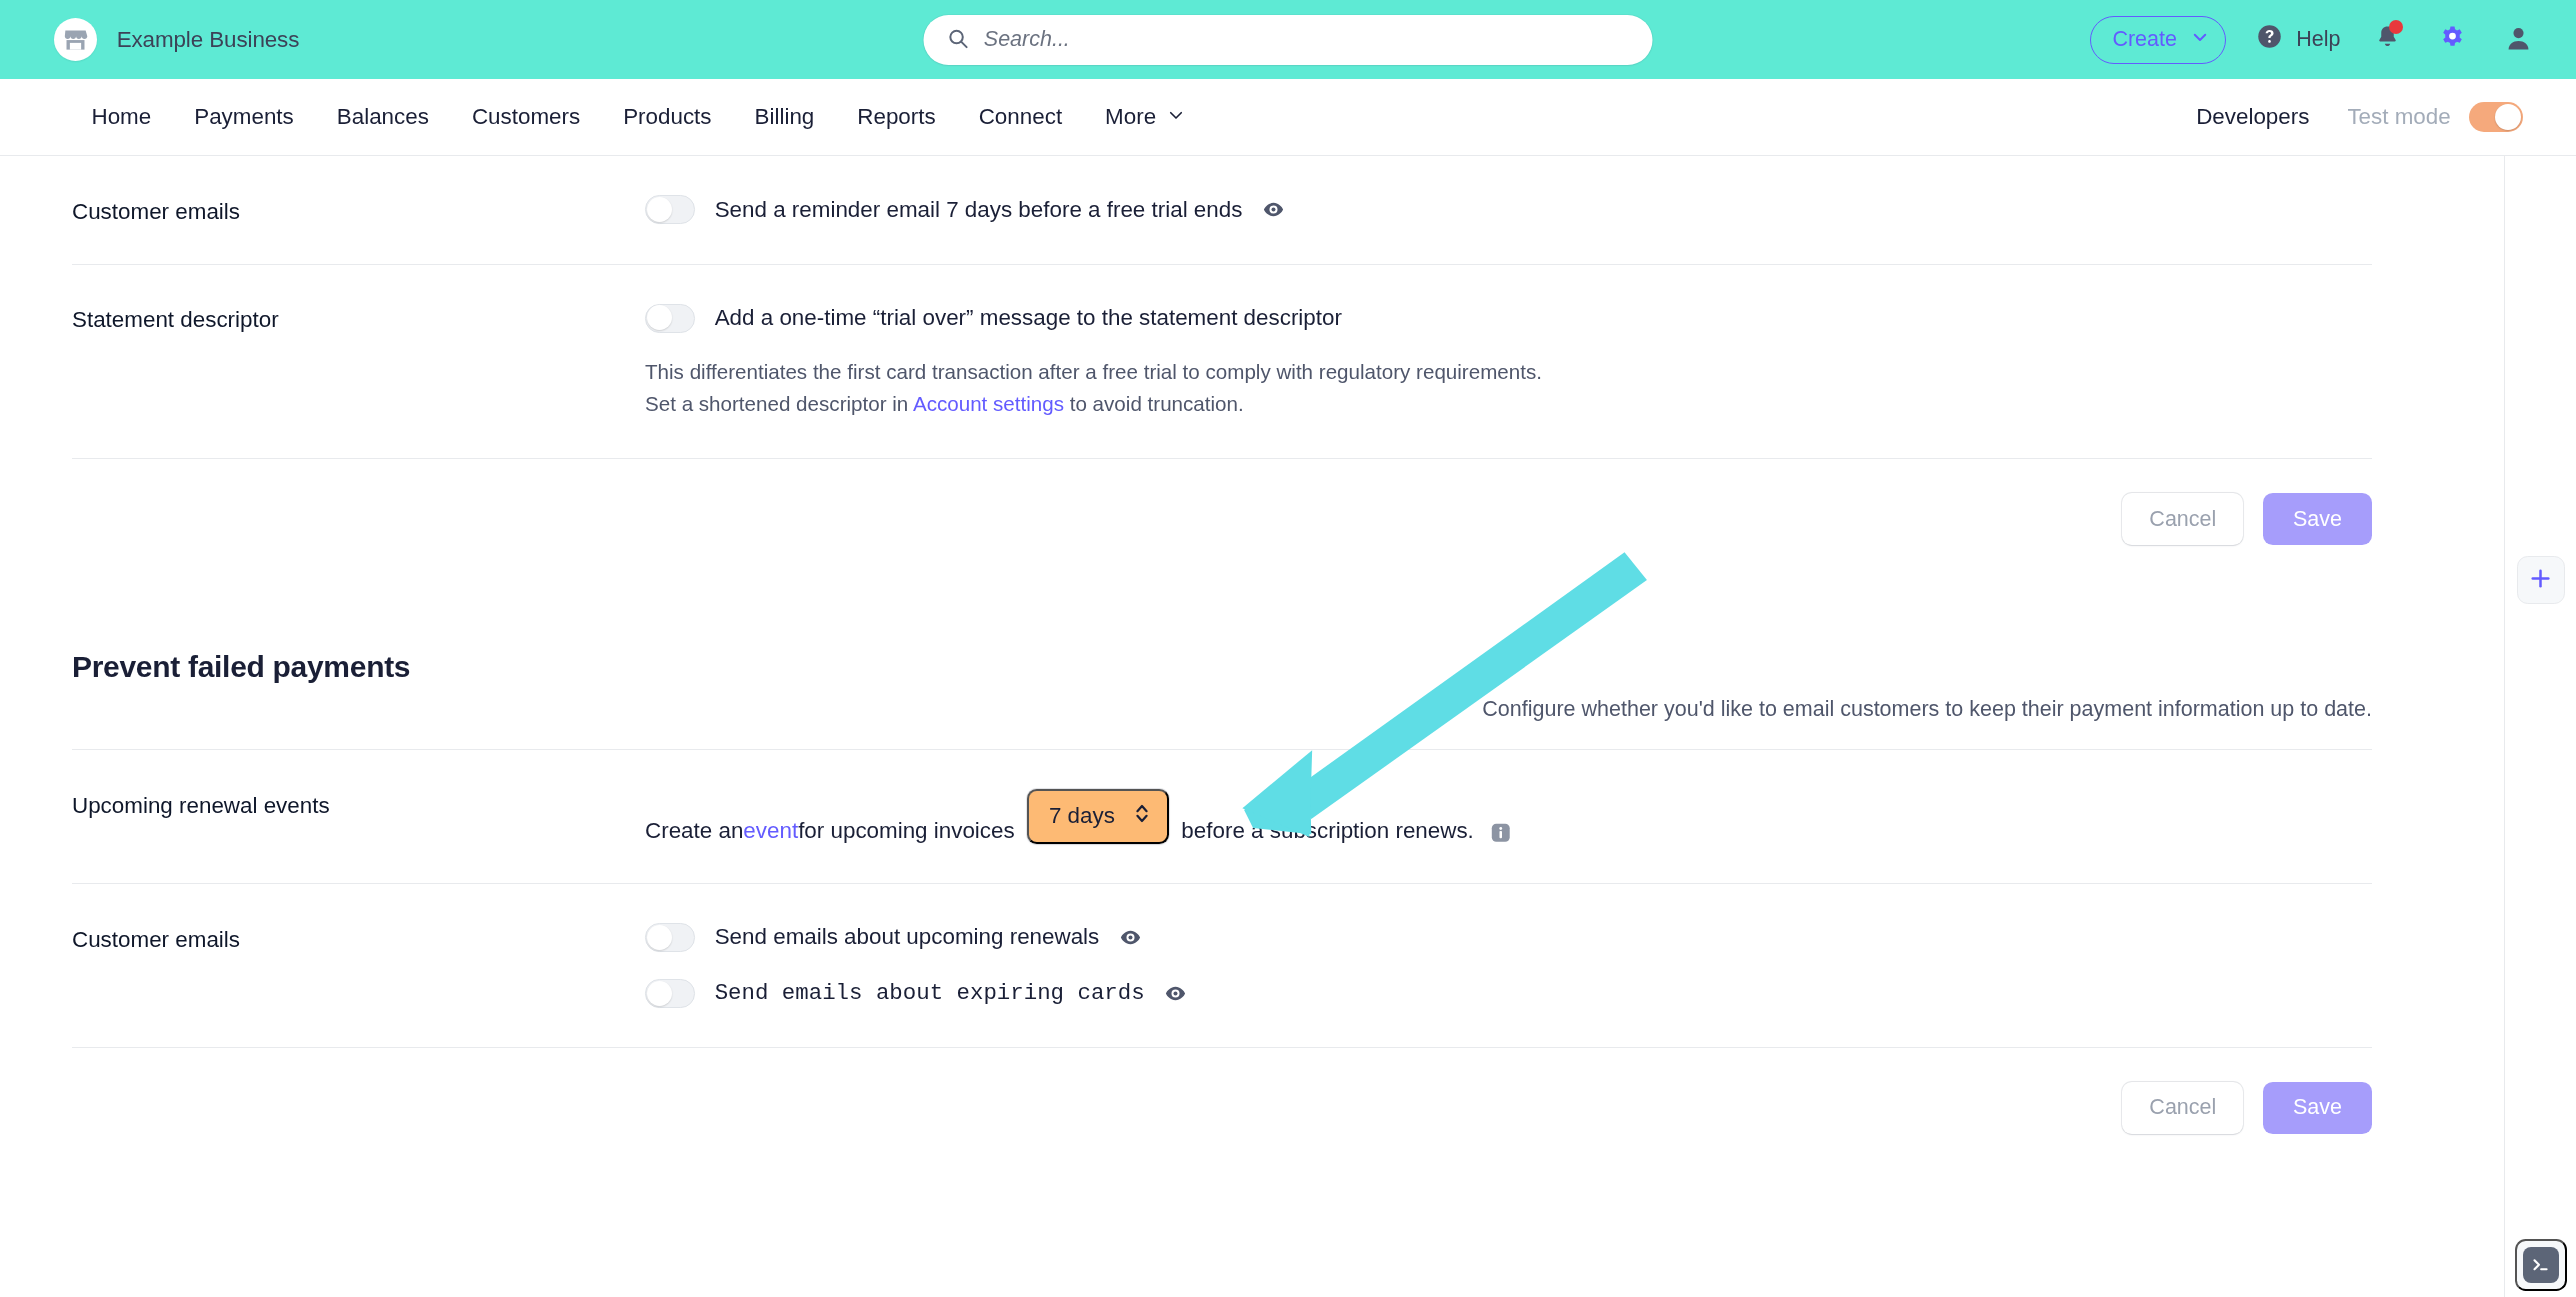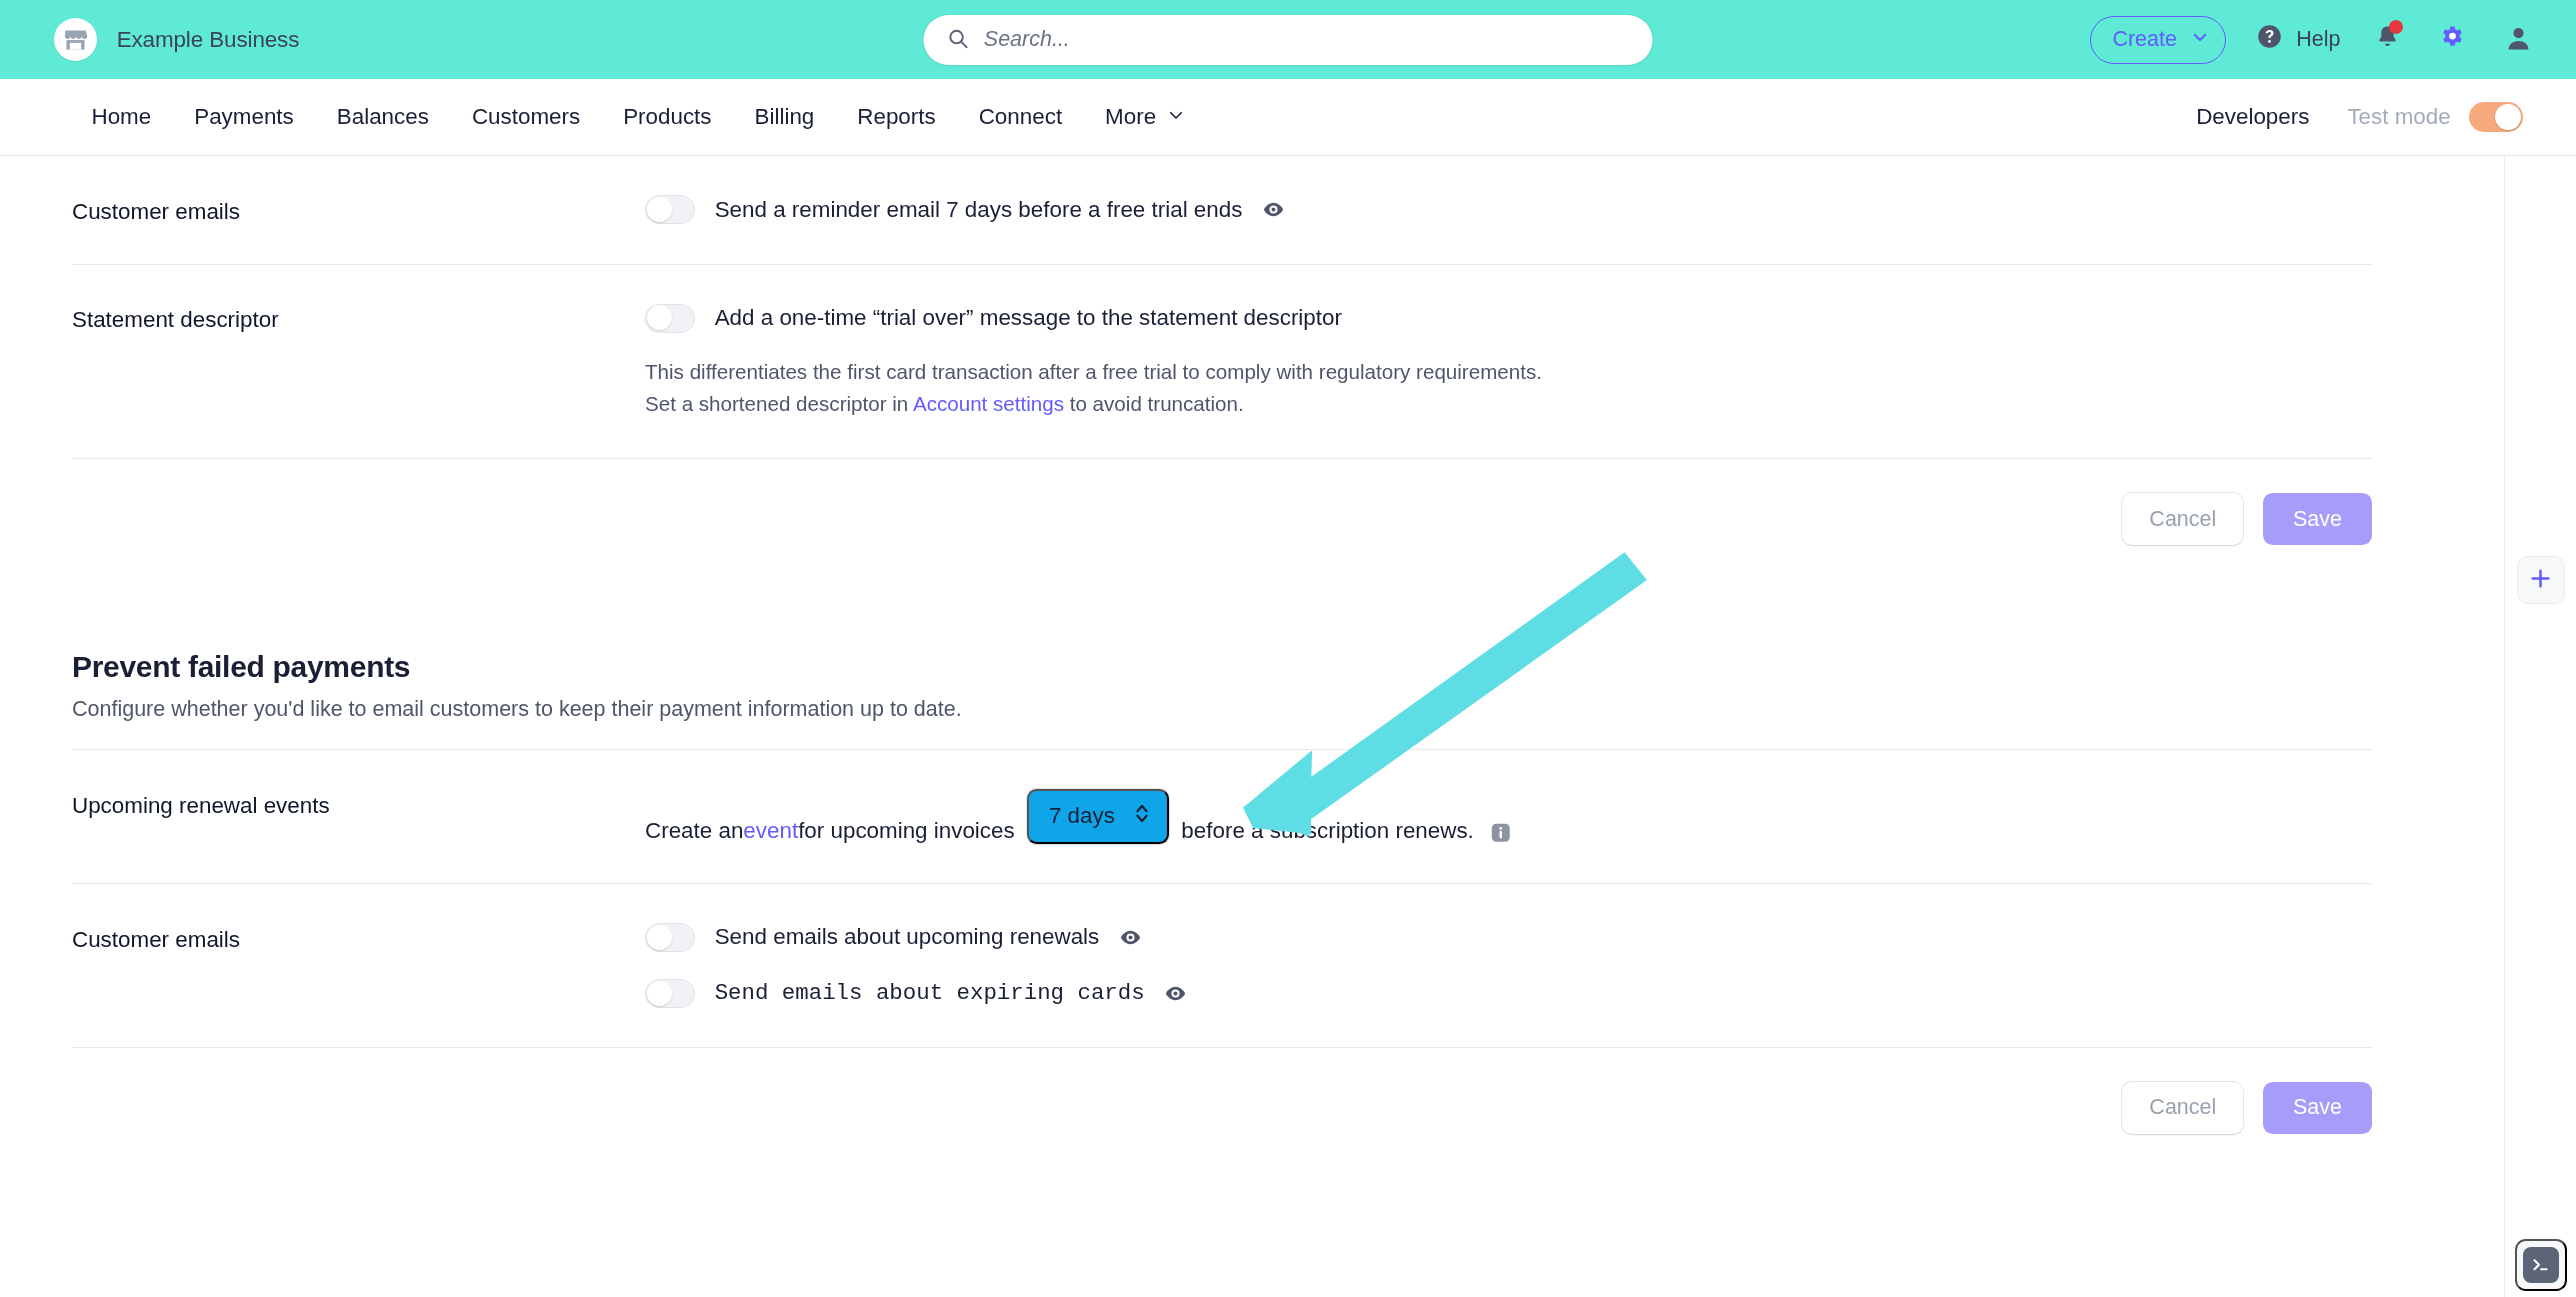--- a/index.html
+++ b/index.html
@@ -282,37 +282,38 @@
     font-size: 30px;
     font-weight: 700;
     color: #1a1f36;
     letter-spacing: -0.3px;
     margin-top: 48px;
   }
   .section-sub {
     margin-top: 12.5px;
     font-size: 21.5px;
     color: #4f566b;
+    text-align: right;
   }
 
   
   .inline-row {
     display: flex; align-items: flex-end;
     flex-wrap: wrap;
     gap: 0;
     font-size: 22.4px;
     color: #1a1f36;
   }
   .select-box {
     display: inline-flex; align-items: center;
     gap: 18px;
     height: 55px;
     margin: 0 12.5px;
     padding: 0 16px 0 19.7px;
-    background: #0ea5e9;
+    background: #fdba74;
     border-radius: 9.8px;
     box-shadow: 0 0.9px 1.8px rgba(60,66,87,.10), 0 0 0 0.9px rgba(60,66,87,.12);
     cursor: pointer;
     font-size: 22.4px;
     color: #1a1f36;
     font-family: "Liberation Sans", sans-serif;
   }
   .info-ico {
     margin-left: 16px;
     display: inline-flex;

